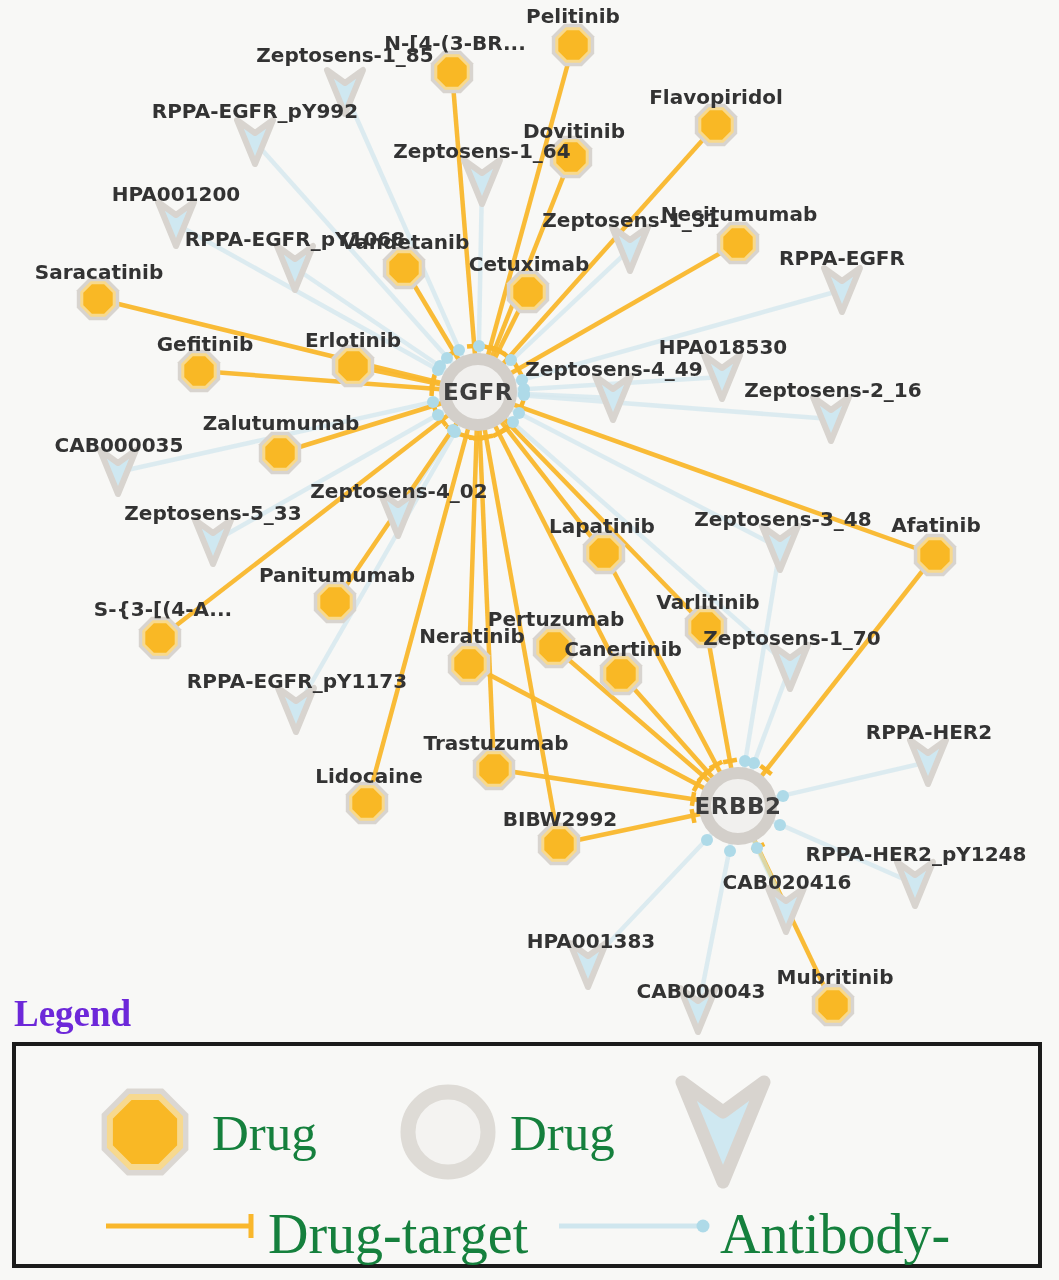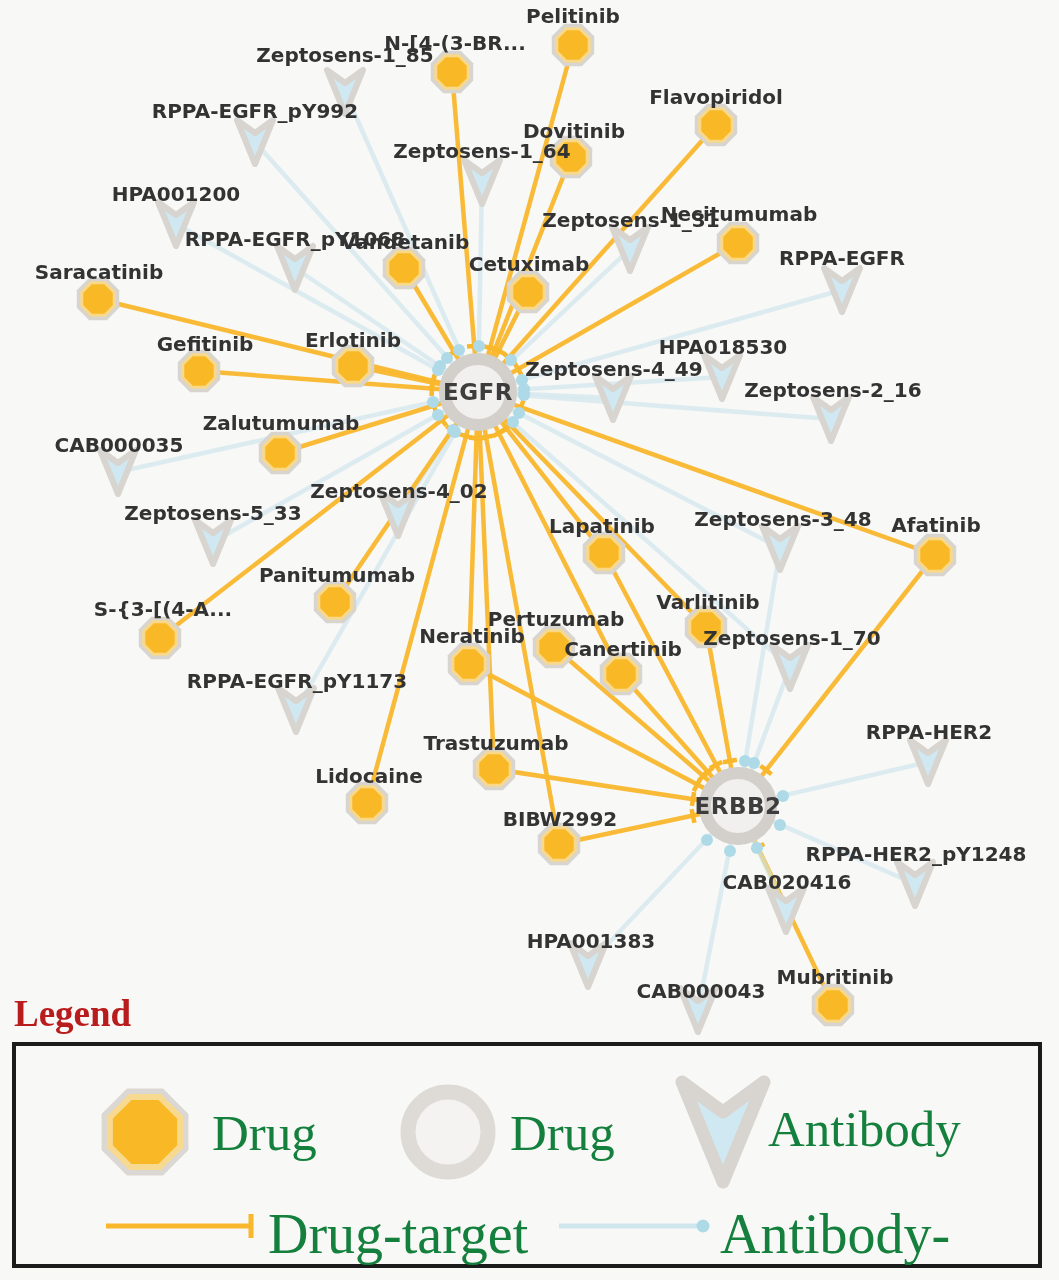--- a/index.html
+++ b/index.html
@@ -6,21 +6,21 @@
   .canvas{position:relative;width:1059px;height:1280px;background:#f8f8f6;overflow:hidden;
           font-family:"DejaVu Sans",sans-serif;}
   svg{display:block;}
   .edge-d{stroke:#f9b72c;stroke-width:4.5;opacity:.95;fill:none;}
   .edge-a{stroke:#d7e9ef;stroke-width:4.5;opacity:.85;fill:none;}
   .edge-a-mix{stroke:rgba(205,229,224,0.66);stroke-width:5;fill:none;}
   .tee{stroke:#f9b72c;stroke-width:4.5;}
   .dot{fill:#aedae8;}
   .nl{font:700 20px "DejaVu Sans",sans-serif;fill:#333333;text-anchor:middle;}
   .gl{font:700 23px "DejaVu Sans",sans-serif;fill:#3d3d3d;text-anchor:middle;letter-spacing:.5px;}
-  .legend-title{position:absolute;left:14px;top:992px;font:700 37px "Liberation Serif",serif;color:#b91c1c;}
+  .legend-title{position:absolute;left:14px;top:992px;font:700 37px "Liberation Serif",serif;color:#6d28d9;}
   .legend-box{position:absolute;left:12px;top:1042px;width:1022px;height:218px;border:4px solid #1b1b1b;background:transparent;}
   .leg-item{position:absolute;color:#15803d;font-family:"Liberation Serif",serif;}
   .leg-big{font-size:51px;}
   .leg-small{font-size:56px;}
   .leg-icon{position:absolute;}
 </style>
 </head>
 <body>
 
 <div class="canvas">
@@ -275,21 +275,20 @@
 <div class="leg-item leg-big" style="left:212px;top:1104px;">Drug</div>
 
 <svg class="leg-icon" style="left:398px;top:1082px;" width="100" height="100">
   <circle cx="50" cy="50" r="40" fill="#f4f3f1" stroke="#dedbd6" stroke-width="15"></circle>
 </svg>
 <div class="leg-item leg-big" style="left:510px;top:1104px;">Drug</div>
 
 <svg class="leg-icon" style="left:666px;top:1072px;" width="114" height="120">
   <path d="M 16 10 L 57 40 L 98 10 L 57 110 Z" fill="#cfe8f1" stroke="#d8d4cf" stroke-width="13" stroke-linejoin="round"></path>
 </svg>
-<div class="leg-item leg-big" style="left:768px;top:1100px;">Antibody</div>
 
 <svg class="leg-icon" style="left:103px;top:1211px;" width="160" height="30">
   <line x1="3" y1="15" x2="148" y2="15" stroke="#f9b72c" stroke-width="5"></line>
   <line x1="148" y1="3" x2="148" y2="27" stroke="#f9b72c" stroke-width="5"></line>
 </svg>
 <div class="leg-item leg-small" style="left:268px;top:1202px;">Drug-target</div>
 
 <svg class="leg-icon" style="left:556px;top:1211px;" width="160" height="30">
   <line x1="3" y1="15" x2="144" y2="15" stroke="#cfe6ee" stroke-width="5"></line>
   <circle cx="147" cy="15" r="6.5" fill="#aedae8"></circle>

